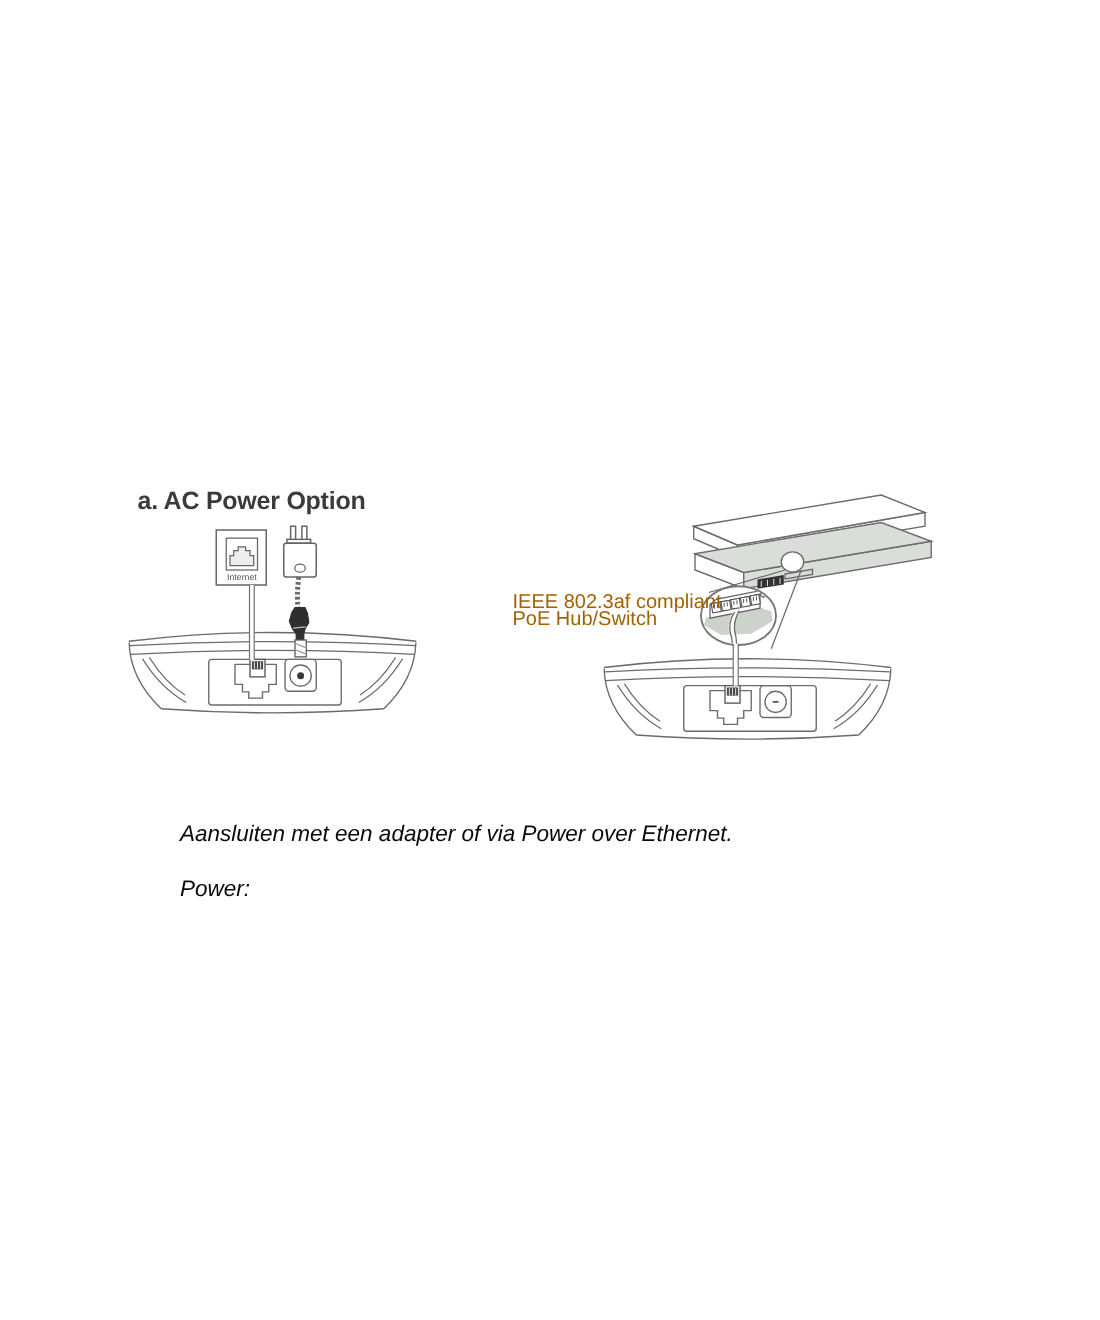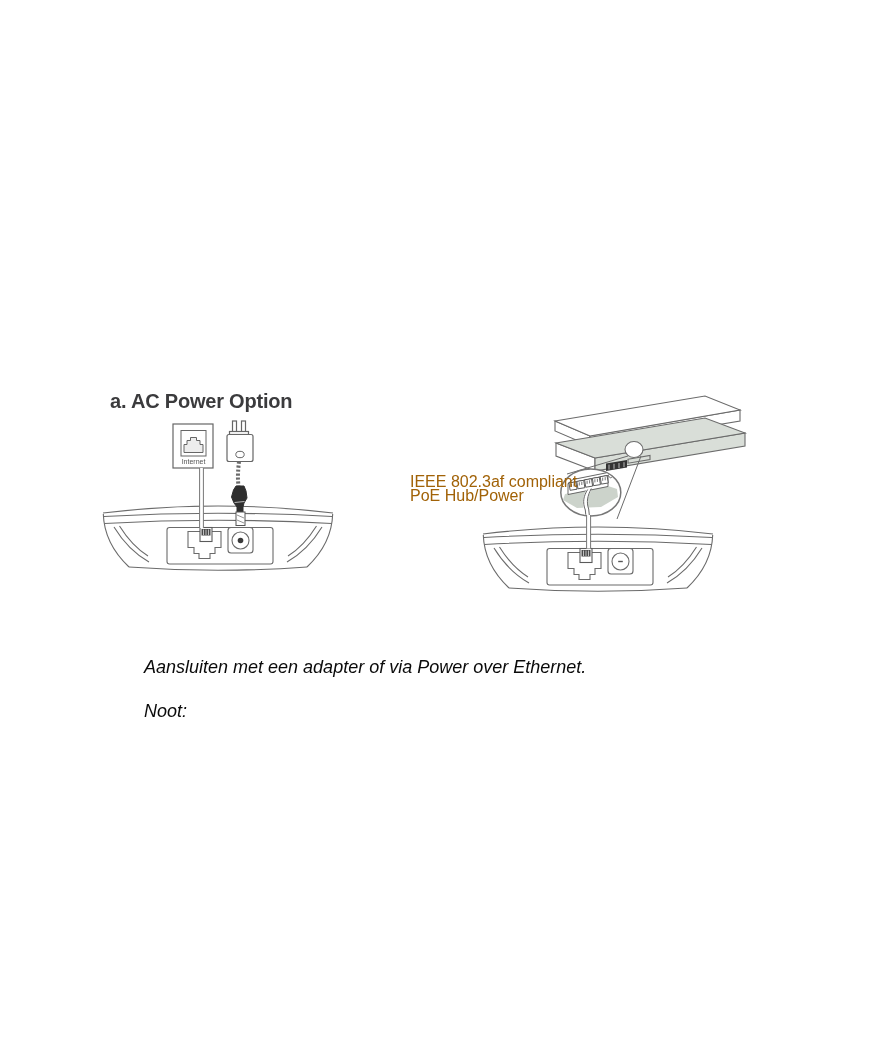--- a/index.html
+++ b/index.html
@@ -132,21 +132,21 @@
     <g>
       <rect x="181.6" y="125" width="4" height="33.5" fill="#ffffff" stroke="none"></rect>
       <path d="M181.6,125 V158.5 M185.6,125 V158.5" stroke="#777777" stroke-width="1" fill="none"></path>
     </g>
 
     <path d="M213.2,171.5 H217.8" stroke="#555555" stroke-width="1.4" fill="none"></path>
   </svg>
 
   <div class="abs switchlabel" style="left:410px;top:475px;">
     <span>IEEE 802.3af compliant</span>
-    <span>PoE Hub/Power</span>
+    <span>PoE Hub/Switch</span>
   </div>
 
   <div class="abs bodyline" style="left:144px;top:656px;">Aansluiten met een adapter of via Power over Ethernet.</div>
 
-  <div class="abs bodyline" style="left:144px;top:700px;">Noot:</div>
+  <div class="abs bodyline" style="left:144px;top:700px;">Power:</div>
 
 
 </div>
 
 </body></html>

